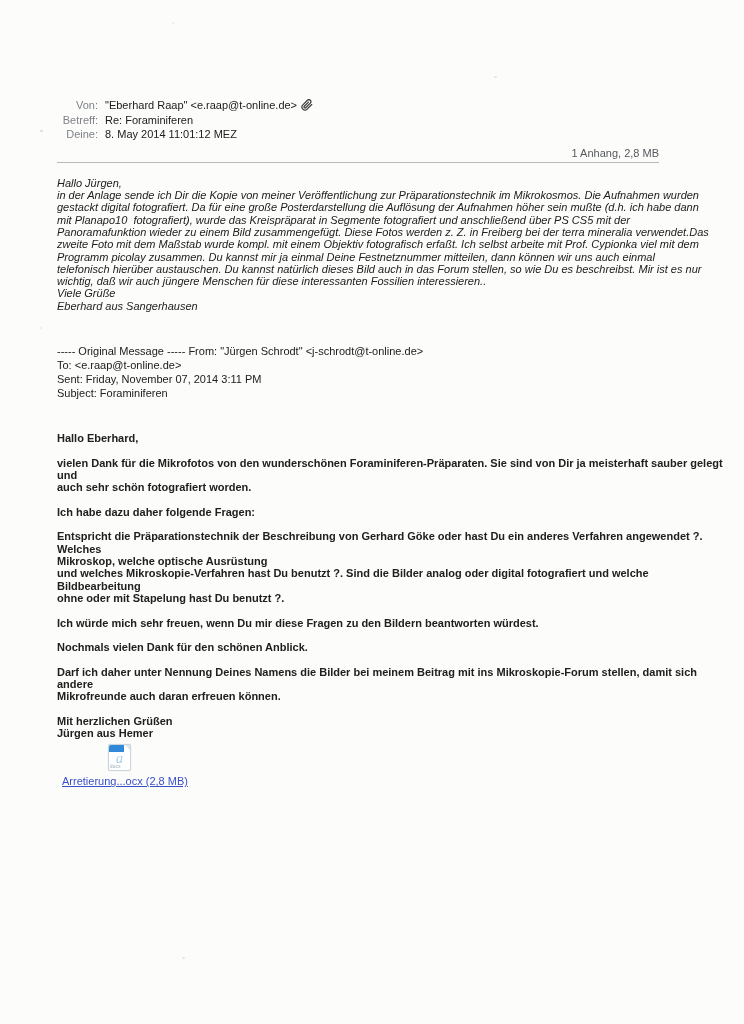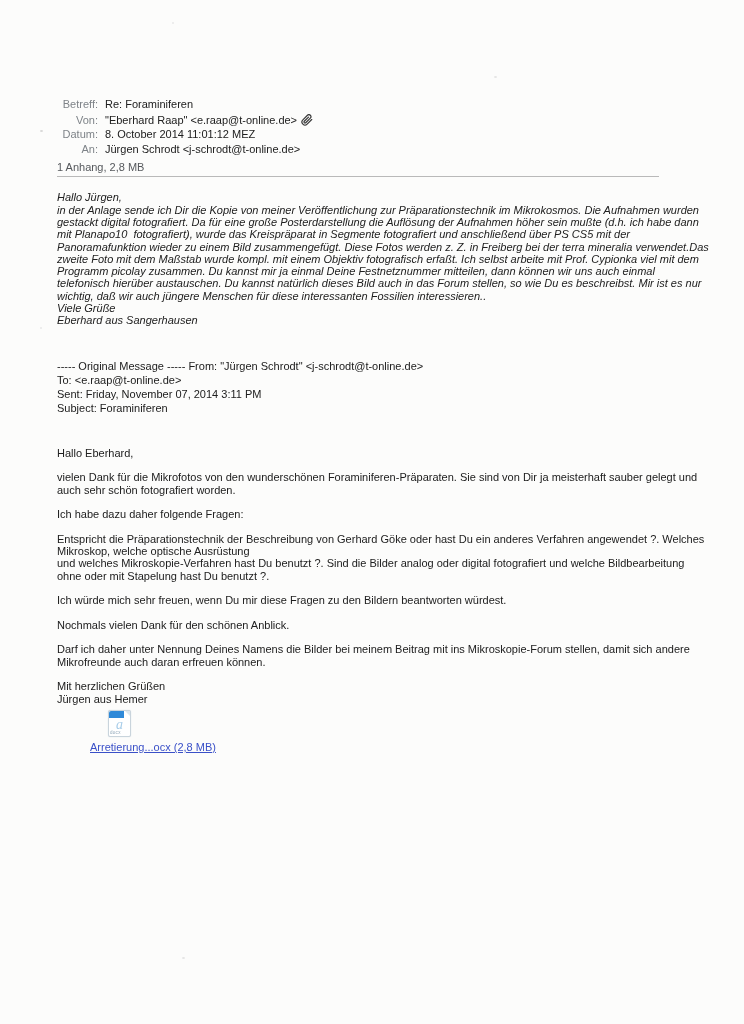--- a/index.html
+++ b/index.html
@@ -57,20 +57,21 @@
   .clip{
     display:inline-block;
     margin-left:4px;
     transform:translateY(2px);
   }
   .clip svg{display:block;}
 
   .summary-row{
     width:602px;
     margin:5px 0 0 57px;
+    text-align:right;
     color:var(--summary-gray);
     border-bottom:1px solid var(--rule-gray);
     padding-bottom:3px;
     line-height:12px;
   }
 
   .prewrap{
     white-space:pre-wrap;
     width:672px;
   }
@@ -79,20 +80,21 @@
     font-style:italic;
   }
   .orig-header{
     margin:32px 0 0 57px;
     line-height:14px;
     white-space:pre-wrap;
     width:672px;
   }
   .orig-body{
     margin:32px 0 0 57px;
+    font-weight:bold;
   }
 
   .attachment-block{
     margin:5px 0 0 62px;
   }
   .file-icon{
     position:relative;
     width:23px;height:27px;
     margin-left:46px;
     background:#ffffff;
@@ -132,55 +134,50 @@
     color:#8fa6b8;
     letter-spacing:.3px;
   }
   .file-link{
     display:inline-block;
     margin-top:4px;
     color:var(--link-blue);
     text-decoration:underline;
     cursor:pointer;
     line-height:13px;
-    margin-left:28px;
   }
 </style>
 </head>
 <body>
 
 <div class="sheet">
 
   <span class="speck s1"></span>
   <span class="speck s2"></span>
   <span class="speck s3"></span>
   <span class="speck s4"></span>
   <span class="speck s5"></span>
 
   <div class="header-block">
-    <div class="hrow">
-      <span class="hlabel">Betreff:</span>
-      <span class="hvalue">Re: Foraminiferen</span>
-    </div>
     <div class="hrow">
       <span class="hlabel">Von:</span>
       <span class="hvalue">"Eberhard Raap" &lt;e.raap@t-online.de&gt;</span>
       <span class="clip">
         <svg width="12" height="12" viewBox="0 0 24 24">
           <path d="M21.44 11.05l-9.19 9.19a6 6 0 0 1-8.49-8.49l9.19-9.19a4 4 0 0 1 5.66 5.66l-9.2 9.19a2 2 0 0 1-2.83-2.83l8.49-8.48" fill="none" stroke="#3a3a3a" stroke-width="2.4" stroke-linecap="round"></path>
         </svg>
       </span>
     </div>
     <div class="hrow">
-      <span class="hlabel">Datum:</span>
-      <span class="hvalue">8. October 2014 11:01:12 MEZ</span>
+      <span class="hlabel">Betreff:</span>
+      <span class="hvalue">Re: Foraminiferen</span>
     </div>
     <div class="hrow">
-      <span class="hlabel">An:</span>
-      <span class="hvalue">Jürgen Schrodt &lt;j-schrodt@t-online.de&gt;</span>
+      <span class="hlabel">Deine:</span>
+      <span class="hvalue">8. May 2014 11:01:12 MEZ</span>
     </div>
   </div>
 
   <div class="summary-row">
     <span>1 Anhang, 2,8 MB</span>
   </div>
 
   <div class="reply-body prewrap">Hallo Jürgen,
 in der Anlage sende ich Dir die Kopie von meiner Veröffentlichung zur Präparationstechnik im Mikrokosmos. Die Aufnahmen wurden
 gestackt digital fotografiert. Da für eine große Posterdarstellung die Auflösung der Aufnahmen höher sein mußte (d.h. ich habe dann

